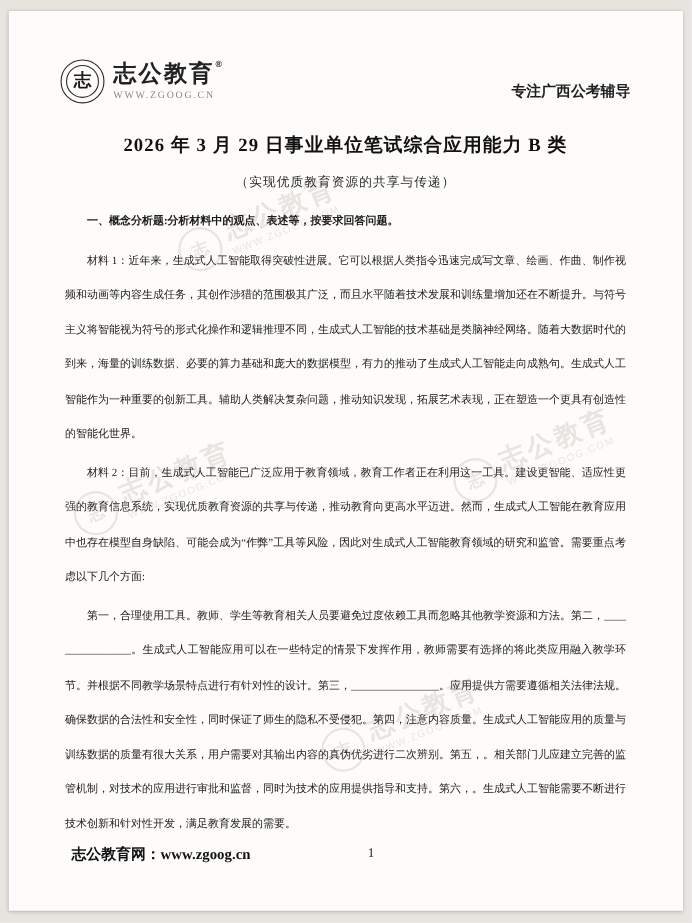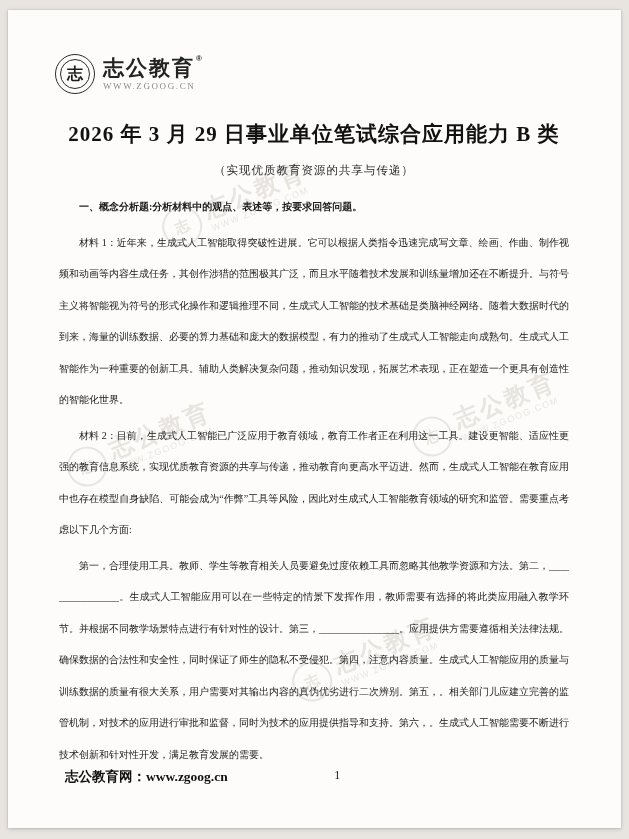--- a/index.html
+++ b/index.html
@@ -45,21 +45,21 @@
     font-family:Liberation Serif, serif;
     font-size:9px;letter-spacing:1.6px;color:#8a8a8a;margin-top:3px;
   }
   .tagline{
     font-family:"Liberation Sans","DejaVu Sans",sans-serif;
     font-weight:bold;font-size:13.5px;color:#1f1f1f;padding-bottom:2px;
   }
   
   .doc-title{
     margin-top:26px;text-align:center;
-    font-weight:bold;font-size:21px;letter-spacing:1px;color:#111;
+    font-weight:bold;font-size:17px;letter-spacing:1px;color:#111;
     position:relative;z-index:2;
   }
   .doc-subtitle{
     margin-top:15px;text-align:center;
     font-size:11.5px;letter-spacing:1px;color:#2a2a2a;
     position:relative;z-index:2;
   }
   
   .body-text{margin-top:13px;position:relative;z-index:2;}
   .para{
@@ -144,20 +144,21 @@
         <span class="inner">志</span>
       </span>
       <span class="logo-text">
         <span class="brand">
           <span>志公教育</span>
           <span class="reg">®</span>
         </span>
         <span class="site">WWW.ZGOOG.CN</span>
       </span>
     </div>
+    <div class="tagline">专注广西公考辅导</div>
   </div>
 
   <div class="doc-title">2026 年 3 月 29 日事业单位笔试综合应用能力 B 类</div>
   <div class="doc-subtitle">（实现优质教育资源的共享与传递）</div>
 
   <div class="body-text">
     <p class="para bold">一、概念分析题:分析材料中的观点、表述等，按要求回答问题。</p>
     <p class="para">材料 1：近年来，生成式人工智能取得突破性进展。它可以根据人类指令迅速完成写文章、绘画、作曲、制作视频和动画等内容生成任务，其创作涉猎的范围极其广泛，而且水平随着技术发展和训练量增加还在不断提升。与符号主义将智能视为符号的形式化操作和逻辑推理不同，生成式人工智能的技术基础是类脑神经网络。随着大数据时代的到来，海量的训练数据、必要的算力基础和庞大的数据模型，有力的推动了生成式人工智能走向成熟句。生成式人工智能作为一种重要的创新工具。辅助人类解决复杂问题，推动知识发现，拓展艺术表现，正在塑造一个更具有创造性的智能化世界。</p>
     <p class="para">材料 2：目前，生成式人工智能已广泛应用于教育领域，教育工作者正在利用这一工具。建设更智能、适应性更强的教育信息系统，实现优质教育资源的共享与传递，推动教育向更高水平迈进。然而，生成式人工智能在教育应用中也存在模型自身缺陷、可能会成为“作弊”工具等风险，因此对生成式人工智能教育领域的研究和监管。需要重点考虑以下几个方面:</p>
     <p class="para">第一，合理使用工具。教师、学生等教育相关人员要避免过度依赖工具而忽略其他教学资源和方法。第二，________________。生成式人工智能应用可以在一些特定的情景下发挥作用，教师需要有选择的将此类应用融入教学环节。并根据不同教学场景特点进行有针对性的设计。第三，________________。应用提供方需要遵循相关法律法规。确保数据的合法性和安全性，同时保证了师生的隐私不受侵犯。第四，注意内容质量。生成式人工智能应用的质量与训练数据的质量有很大关系，用户需要对其输出内容的真伪优劣进行二次辨别。第五，。相关部门儿应建立完善的监管机制，对技术的应用进行审批和监督，同时为技术的应用提供指导和支持。第六，。生成式人工智能需要不断进行技术创新和针对性开发，满足教育发展的需要。</p>

